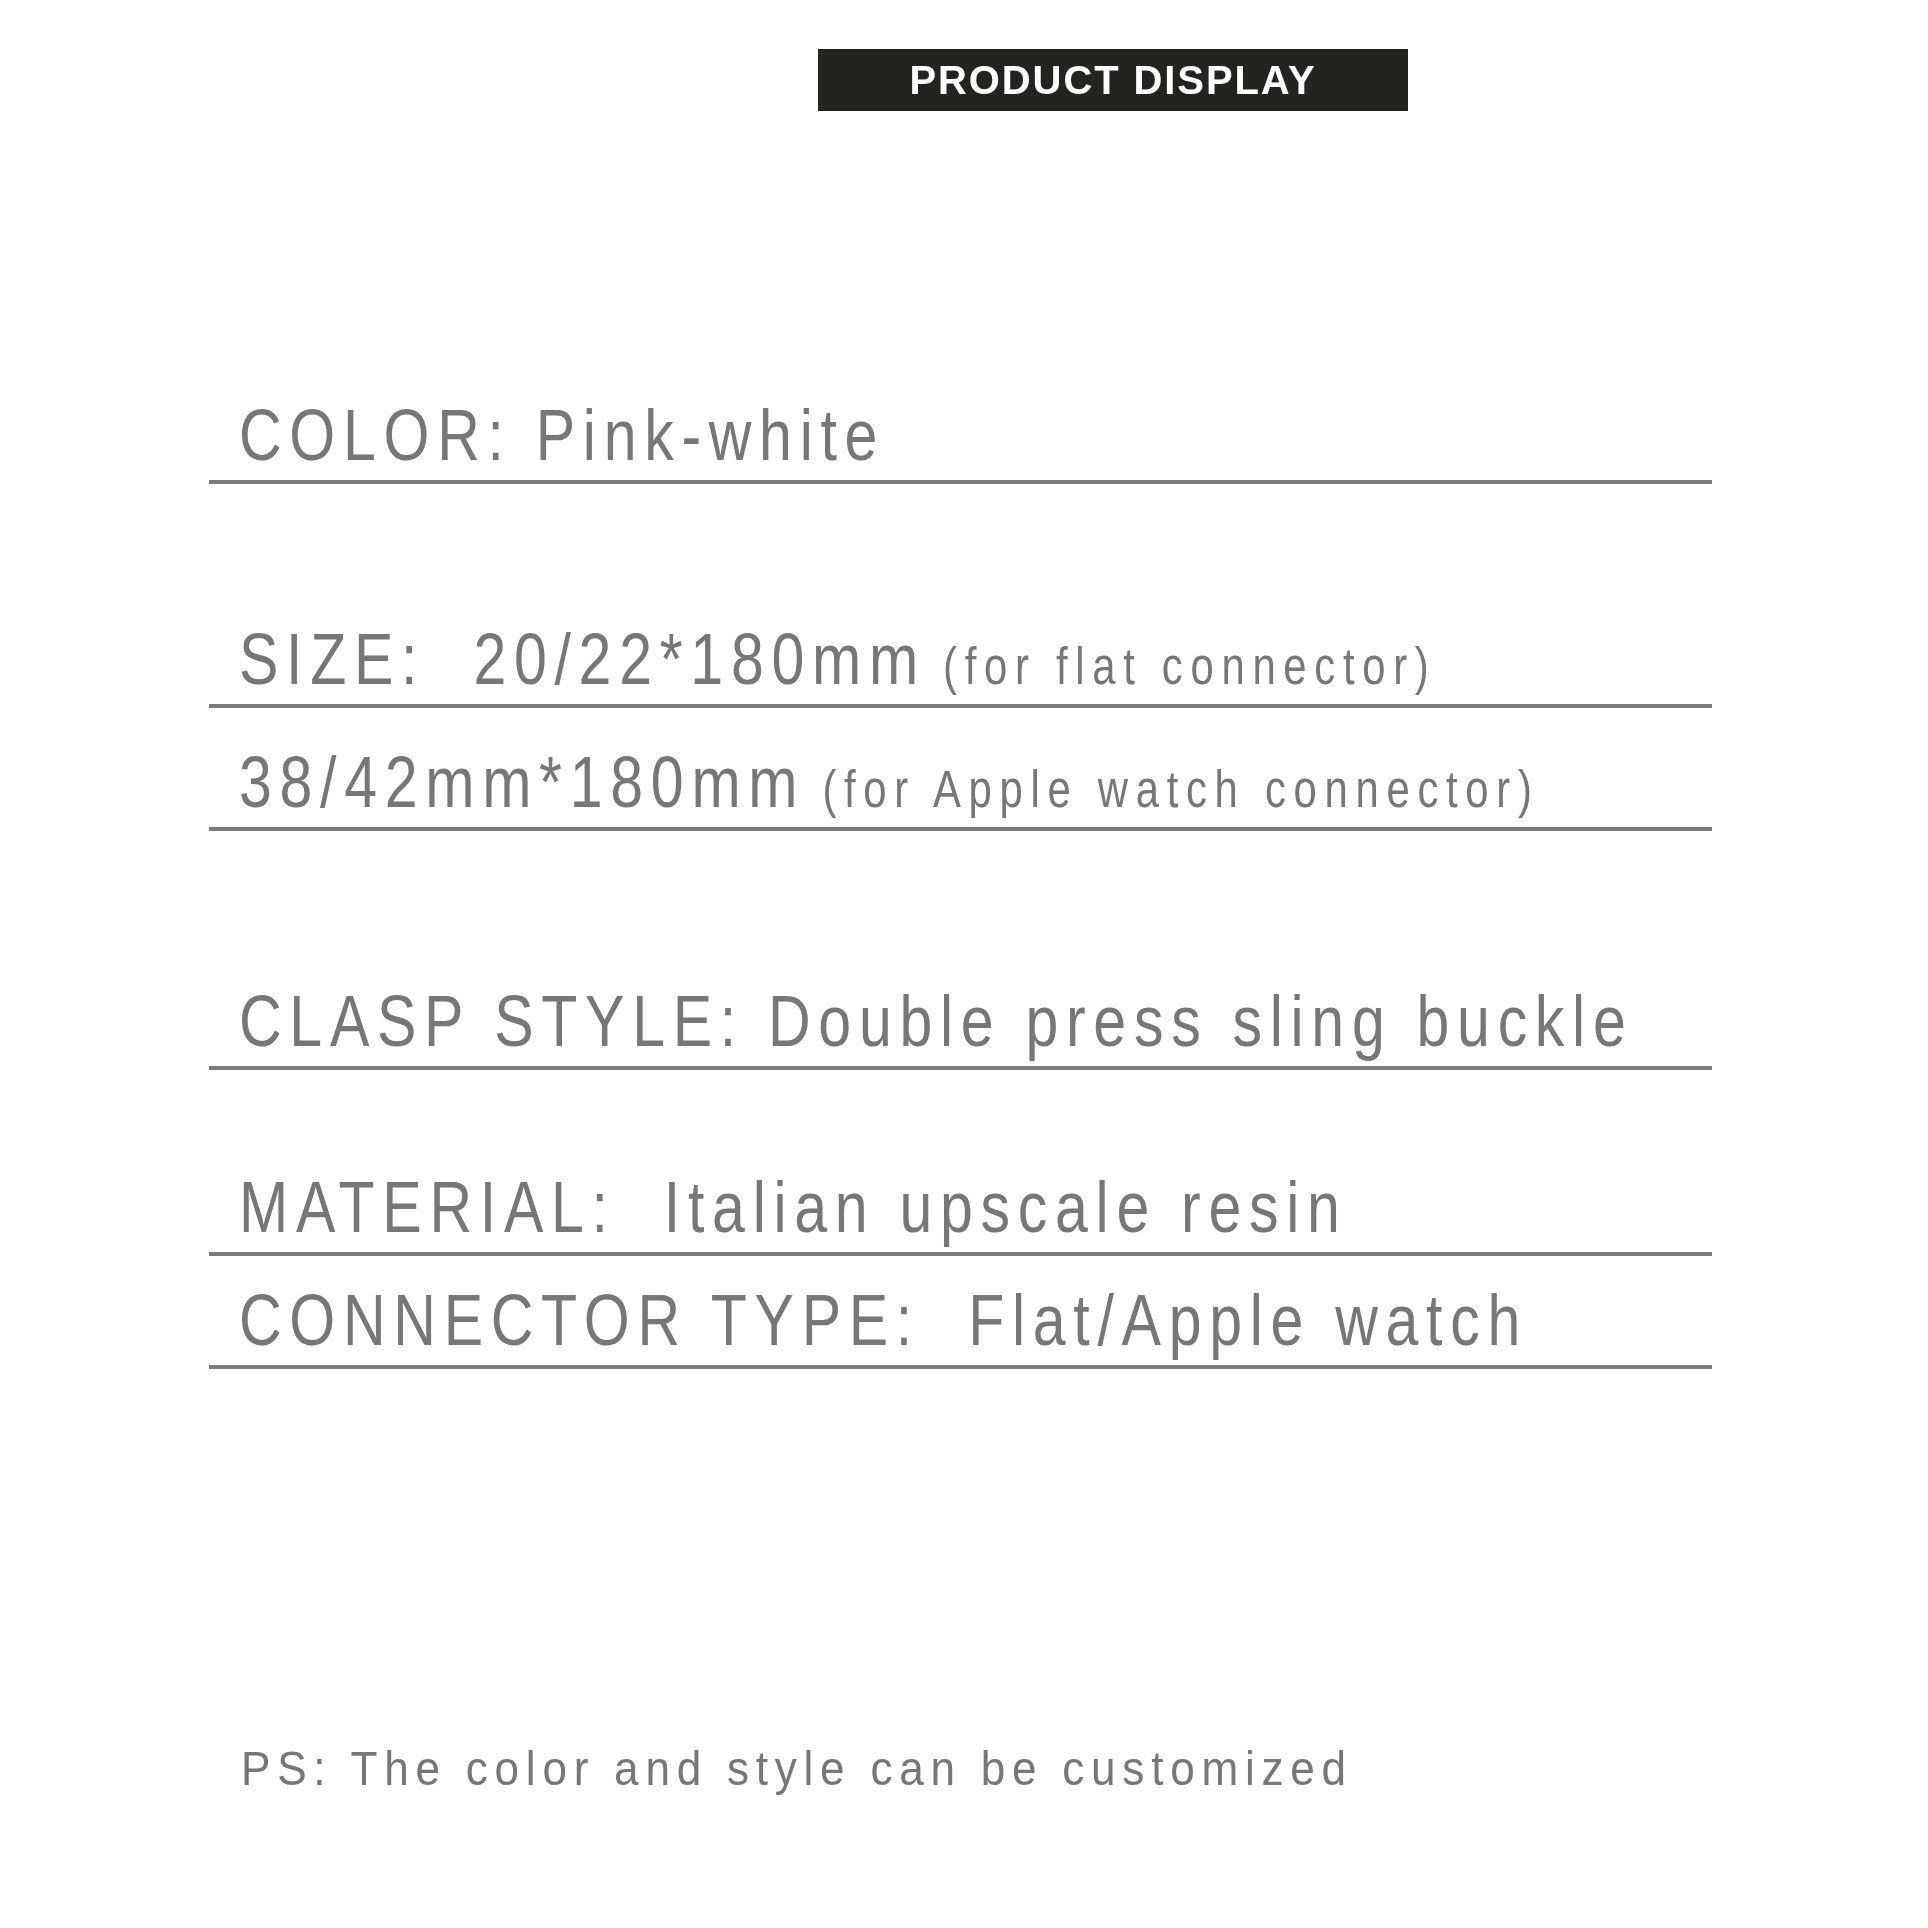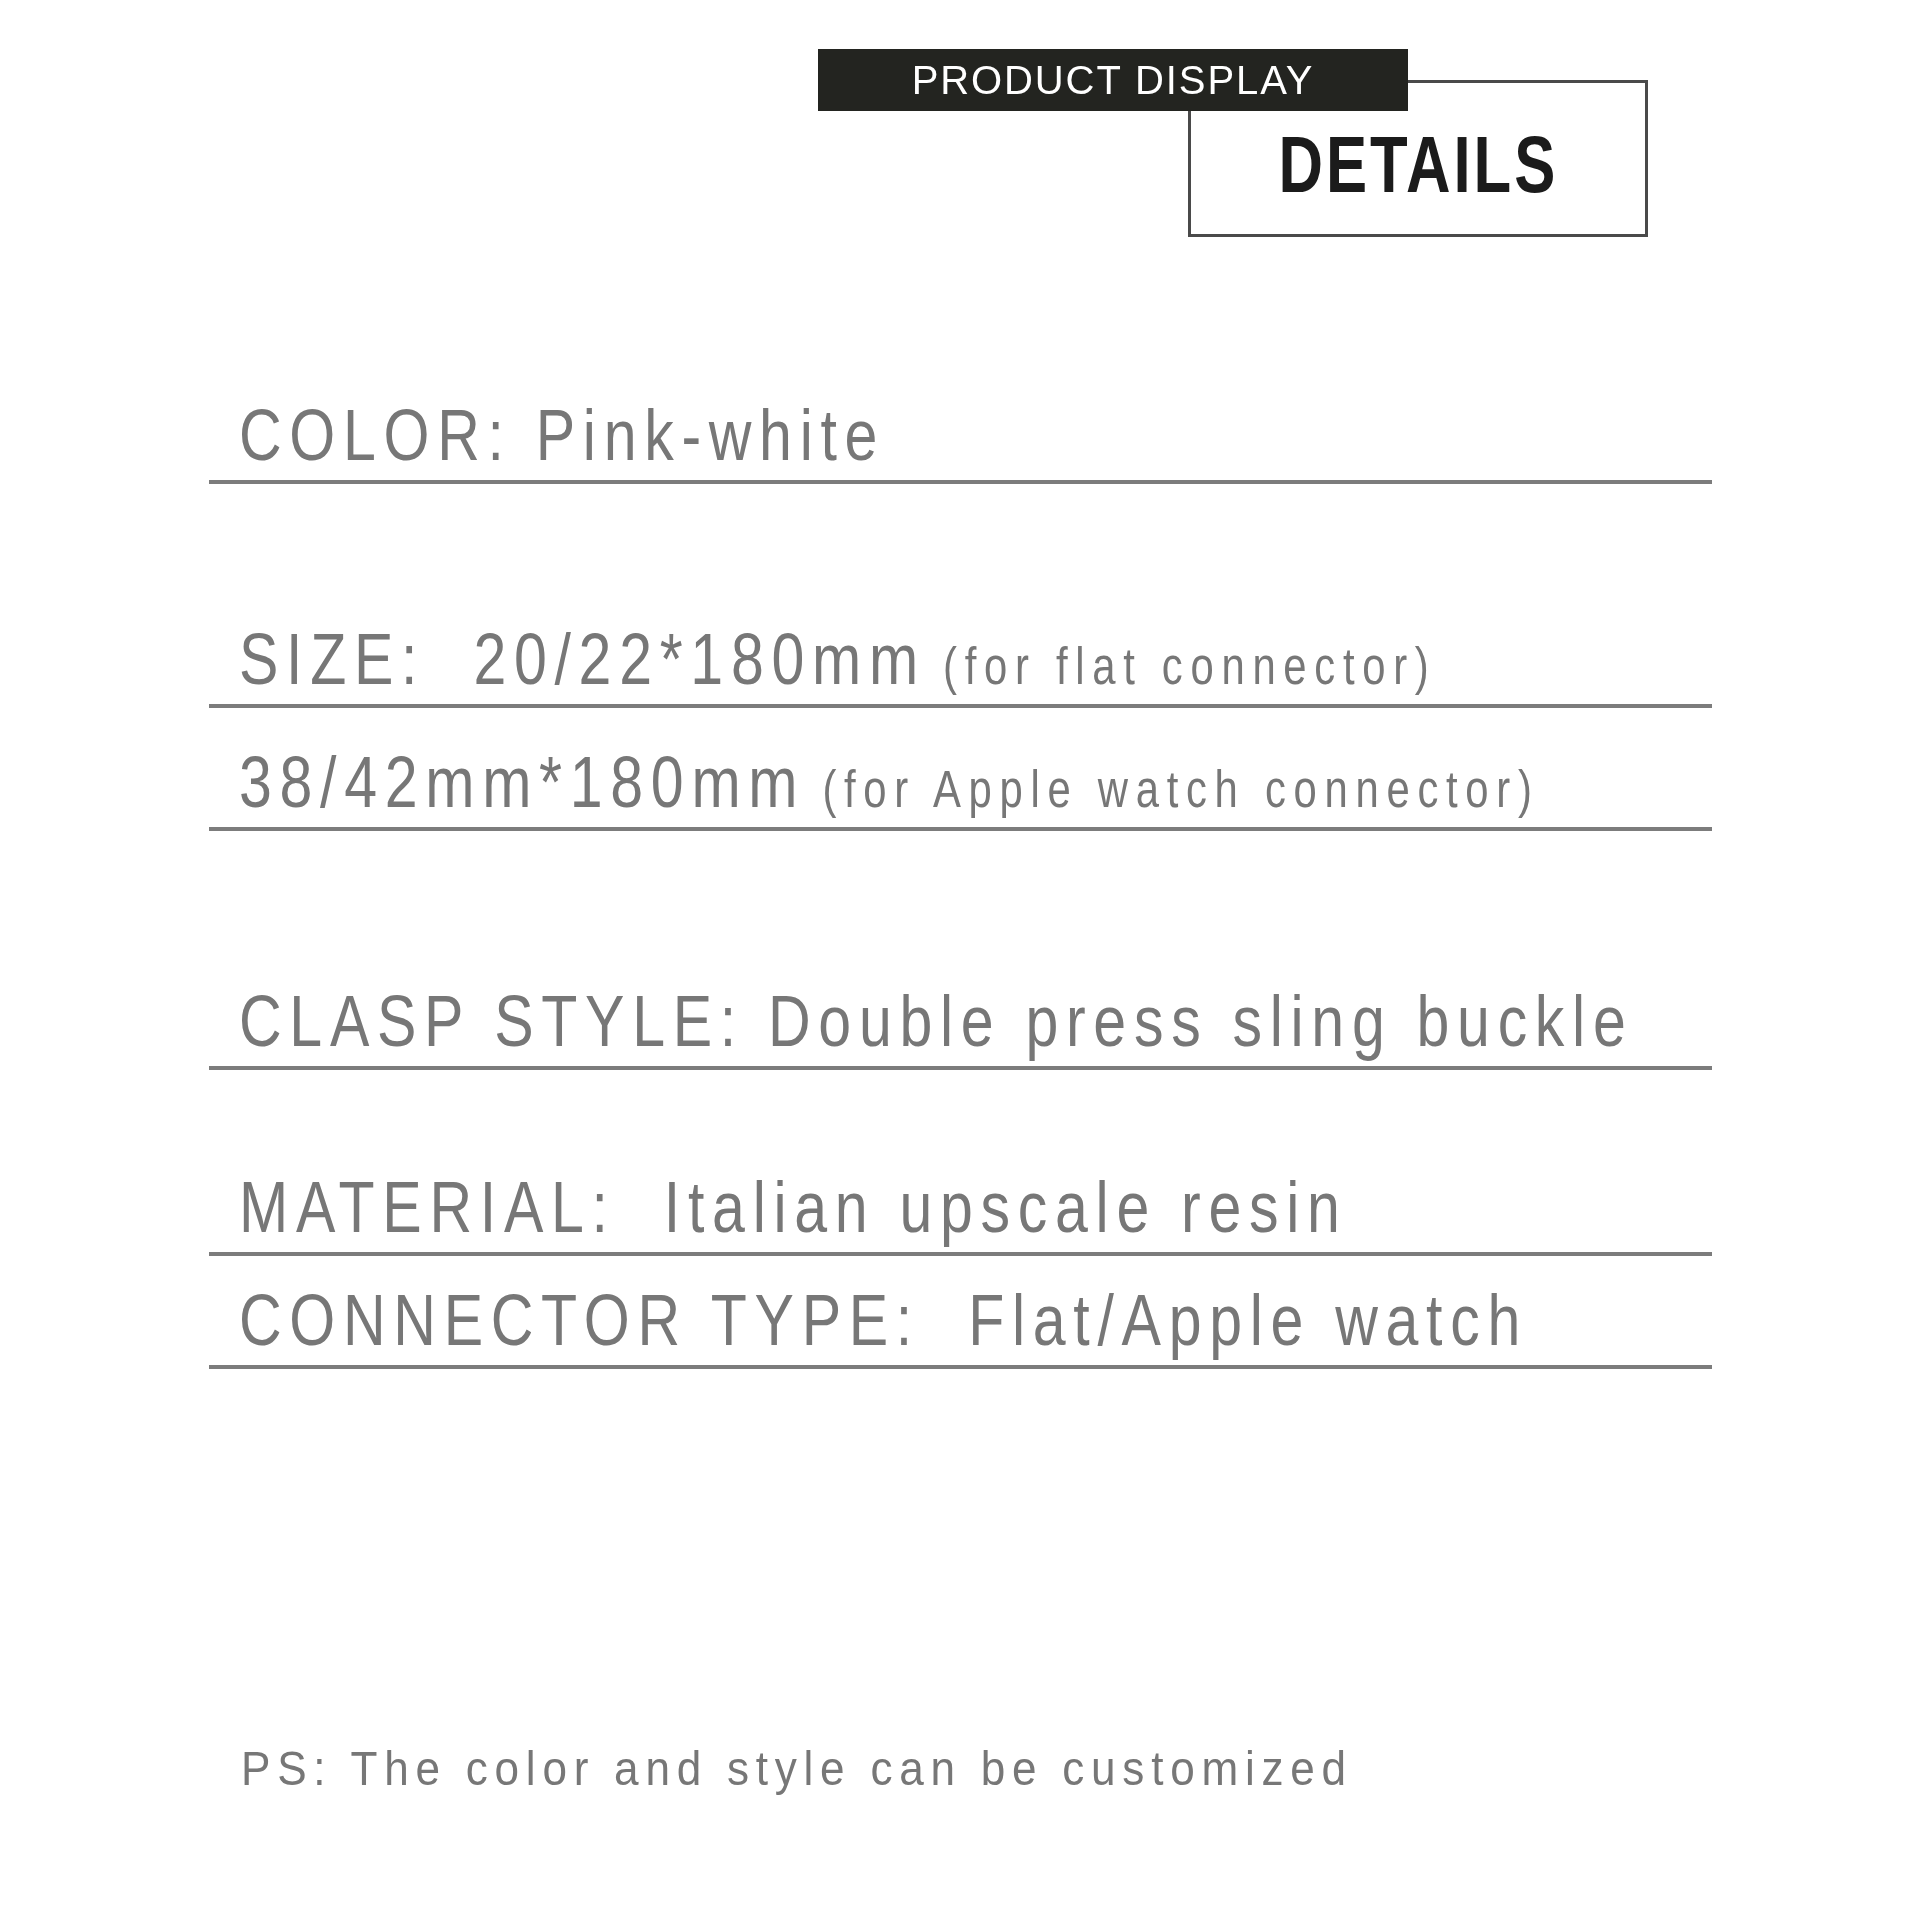--- a/index.html
+++ b/index.html
@@ -43,21 +43,21 @@
   }
   .banner{
     position:absolute;
     left:818px;top:49px;
     width:590px;height:62px;
     background:var(--banner-bg);
     display:flex;align-items:center;justify-content:center;
     z-index:2;
   }
   .banner-label{
-    font-size:40px;font-weight:normal;
+    font-size:40px;font-weight:bold;
     letter-spacing:1.9px;
     color:var(--banner-text);
     white-space:pre;
   }
 
   
   .spec-row{
     position:absolute;
     left:209px;width:1503px;height:145px;
   }
@@ -109,23 +109,20 @@
     display:inline-block;
     transform:scaleX(0.90);
     transform-origin:left top;
   }
 </style>
 </head>
 <body>
 
 <div class="canvas">
 
-  <div class="details-box">
-    <span class="details-label">DETAILS</span>
-  </div>
   <div class="banner">
     <span class="banner-label">PRODUCT DISPLAY</span>
   </div>
 
   <div class="spec-row row-1">
     <div class="spec-text"><span class="spec-main">COLOR: Pink-white</span></div>
     <div class="rule"></div>
   </div>
 
   <div class="spec-row row-2">

